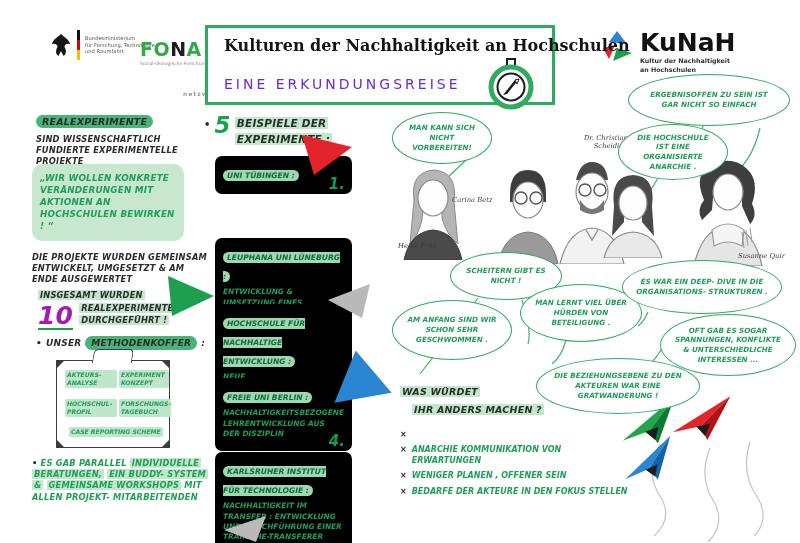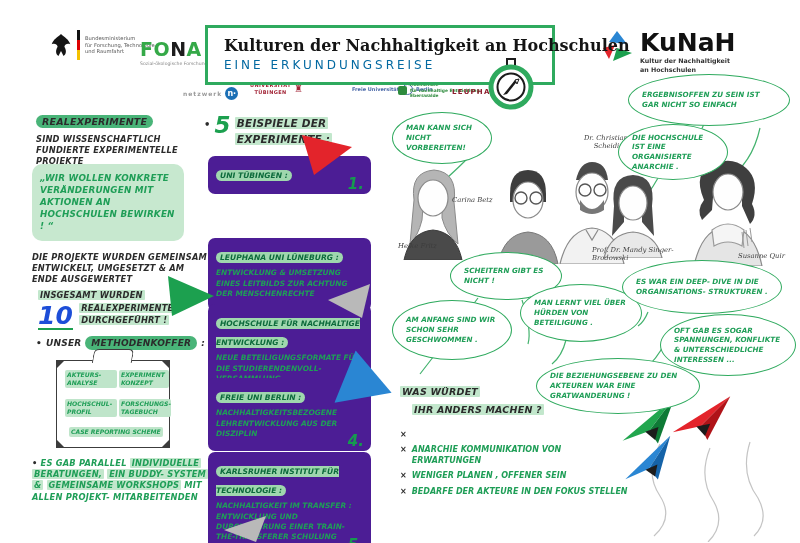--- a/index.html
+++ b/index.html
@@ -17,21 +17,21 @@
   #ministry{left:50px;top:30px;display:flex;gap:5px;align-items:center}
   #ministry .flag{width:3px;height:30px;display:flex;flex-direction:column}
   #ministry .flag i{flex:1}
   #ministry .mtxt{font-size:5.2px;color:#555;line-height:1.3}
   #fona{left:140px;top:38px}
   #fona .fname{font-size:19px;font-weight:bold;color:#35a948;letter-spacing:.5px}
   #fona .fname b{color:#1d1d1d}
   #fona .fsub{font-size:4.6px;color:#888;margin-top:1px}
   #titlebox{left:205px;top:25px;width:350px;border:3px solid #2faa5e;background:#fff;padding:8px 16px 10px;z-index:4}
   #titlebox .t1{font-family:"DejaVu Serif",serif;font-weight:bold;font-size:16px;color:#141414;white-space:nowrap}
-  #titlebox .t2{font-size:12px;letter-spacing:3px;color:#0369a1;margin-top:3px}
+  #titlebox .t2{font-size:14px;letter-spacing:3px;color:#6d28d9;margin-top:21px}
   #compass{left:486px;top:58px;z-index:6}
   #kunah{left:600px;top:30px;display:flex;gap:6px;align-items:flex-start}
   #kunah .kname{font-size:25px;font-weight:bold;color:#111;line-height:1}
   #kunah .ksub{font-size:6.3px;color:#333;margin-top:2px;line-height:1.35;font-weight:bold}
 
   
   .plogo{position:absolute;display:flex;gap:3px;align-items:center}
   #p-netzwerk .nt{font-size:6px;font-weight:bold;color:#9a9a9a;letter-spacing:1px}
   #p-netzwerk .ncirc{width:13px;height:13px;border-radius:50%;background:#1b6fb5;color:#fff;font-size:8px;
       display:flex;align-items:center;justify-content:center;font-weight:bold}
@@ -49,51 +49,51 @@
 
   
   #real-pill{left:36px;top:116px;font-size:9.5px}
   .smalltext{font-size:8.3px}
   #real-intro{left:36px;top:134px;width:170px}
   #quote-box{left:32px;top:164px;width:152px;background:#c7e8cf;border-radius:10px;padding:9px 8px;font-size:8.8px}
   #process-note{left:32px;top:252px;width:178px}
   #total-block{left:38px;top:290px}
   #total-block .pre{font-size:8.3px}
   #total-row{display:flex;gap:6px;margin-top:2px}
-  #big10{font-size:25px;color:#1d4ed8;font-weight:bold;font-style:italic;border-bottom:2.5px solid #1ca04f;line-height:1}
+  #big10{font-size:25px;color:#a21caf;font-weight:bold;font-style:italic;border-bottom:2.5px solid #1ca04f;line-height:1}
   #total-lines{display:flex;flex-direction:column;gap:1px;font-size:8.3px}
   #koffer-line{left:36px;top:336px;font-size:9px;display:flex;gap:4px;align-items:center}
   #suitcase{left:56px;top:360px;width:114px;height:88px;border:1.7px solid #3c3c3c;border-radius:7px;background:#fff}
   #suitcase .handle{position:absolute;left:36px;top:-12px;width:40px;height:14px;border:1.7px solid #3c3c3c;
       border-bottom:none;border-radius:5px 5px 0 0;transform:skewX(-10deg);background:#fff}
   .corner{position:absolute;width:9px;height:9px;background:#3c3c3c}
   .c-tl{left:-1px;top:-1px;clip-path:polygon(0 0,100% 0,0 100%)}
   .c-tr{right:-1px;top:-1px;clip-path:polygon(0 0,100% 0,100% 100%)}
   .c-bl{left:-1px;bottom:-1px;clip-path:polygon(0 0,0 100%,100% 100%)}
   .c-br{right:-1px;bottom:-1px;clip-path:polygon(100% 0,0 100%,100% 100%)}
   .sc-item{position:absolute;font-size:6.1px;font-weight:bold;font-style:italic;color:#1f9e57;
       background:#bfe5ca;padding:1px 2px;line-height:1.3;border-radius:2px;max-width:52px}
   #support-note{left:32px;top:458px;width:178px;font-size:8.3px}
 
   
   #ex-heading{left:204px;top:114px;display:flex;gap:4px;align-items:flex-start}
   #ex-heading .bul{font-size:10px;margin-top:4px}
   #big5{font-size:23px;color:#1ca04f;font-weight:bold;font-style:italic;line-height:1}
   #ex-heading .lines{display:flex;flex-direction:column;gap:2px;font-size:10.5px;margin-top:2px}
-  .xcard{position:absolute;left:208px;width:163px;background:#4c1d95;border-radius:7px;padding:7px 8px 12px}
+  .xcard{position:absolute;left:215px;width:137px;background:#000000;border-radius:7px;padding:7px 8px 12px}
   .xcard .org{display:inline;background:#9fd7ae;border-radius:7px;padding:1px 4px;font-size:7.6px;
       font-weight:bold;font-style:italic;color:#0d6b3c;line-height:1.6}
   .xcard .btxt{margin-top:4px;font-size:7.4px;color:#1f9e57;font-weight:bold;font-style:italic;line-height:1.4}
   .xcard .num{position:absolute;right:7px;bottom:1px;font-size:15px;color:#169a4f;font-weight:bold;font-style:italic}
   #card1{top:156px}#card2{top:238px}#card3{top:304px}#card4{top:378px}#card5{top:452px}
 
   
   .bubble{position:absolute;border:1.6px solid #2faa5e;border-radius:50%;background:#fff;color:#1f9e57;
       font-style:italic;font-weight:bold;display:flex;align-items:center;justify-content:center;
-      text-align:left;line-height:1.35;font-size:7.2px;padding:8px 13px;z-index:5}
+      text-align:center;line-height:1.35;font-size:7.2px;padding:8px 13px;z-index:5}
 
   
   .portrait{position:absolute;z-index:2}
   .pname{position:absolute;font-family:"DejaVu Serif",serif;font-style:italic;font-size:6.8px;color:#3d3d3d;
       line-height:1.25;z-index:3}
 
   
   #refl-q1{left:400px;top:386px;font-size:9.5px}
   #refl-q2{left:412px;top:404px;font-size:9.5px}
   #refl-list{left:400px;top:430px;width:230px;display:flex;flex-direction:column;gap:5px}
@@ -335,21 +335,20 @@
     <path d="M20 46 Q8 18 30 10 Q48 2 62 14 Q76 26 68 50 Q74 62 66 70 L58 52 L58 30 L30 30 L28 56 L18 66 Q12 56 20 46 Z" fill="#3f3f3f"></path>
     <ellipse cx="44" cy="38" rx="15" ry="18" fill="#fefefe" stroke="#8a8a8a" stroke-width="1.2"></ellipse>
     <path d="M10 112 Q18 74 44 72 Q70 74 78 112 Z" fill="#e5e5e5" stroke="#8a8a8a" stroke-width="1.2"></path>
     <path d="M28 76 Q44 64 60 76 L58 92 Q44 84 30 92 Z" fill="#f5f5f5" stroke="#9a9a9a" stroke-width="1.2"></path>
     <path d="M58 78 l2 16 M62 76 l2 16 M66 74 l2 14" stroke="#9a9a9a" stroke-width="1" fill="none"></path>
   </svg>
 
   <div class="pname" style="left:398px;top:242px;width:40px">Heike Fritz</div>
   <div class="pname" style="left:452px;top:196px">Carina Betz</div>
   <div class="pname" style="left:548px;top:134px;width:80px;text-align:right">Dr. Christian Scheiding</div>
-  <div class="pname" style="left:592px;top:246px;width:110px">Prof. Dr. Mandy Singer-Brodowski</div>
   <div class="pname" style="left:738px;top:252px;width:50px">Susanne Quir</div>
 
   <div class="bubble" style="left:392px;top:112px;width:100px;height:52px">MAN KANN SICH NICHT VORBEREITEN!</div>
   <div class="bubble" style="left:628px;top:74px;width:162px;height:52px">ERGEBNISOFFEN ZU SEIN IST GAR NICHT SO EINFACH</div>
   <div class="bubble" style="left:618px;top:124px;width:110px;height:56px">DIE HOCHSCHULE IST EINE ORGANISIERTE ANARCHIE .</div>
   <div class="bubble" style="left:450px;top:252px;width:112px;height:48px">SCHEITERN GIBT ES NICHT !</div>
   <div class="bubble" style="left:520px;top:284px;width:122px;height:58px">MAN LERNT VIEL ÜBER HÜRDEN VON BETEILIGUNG .</div>
   <div class="bubble" style="left:392px;top:300px;width:120px;height:60px">AM ANFANG SIND WIR SCHON SEHR GESCHWOMMEN .</div>
   <div class="bubble" style="left:622px;top:260px;width:160px;height:54px">ES WAR EIN DEEP- DIVE IN DIE ORGANISATIONS- STRUKTUREN .</div>
   <div class="bubble" style="left:660px;top:314px;width:136px;height:62px">OFT GAB ES SOGAR SPANNUNGEN, KONFLIKTE &amp; UNTERSCHIEDLICHE INTERESSEN ...</div>

